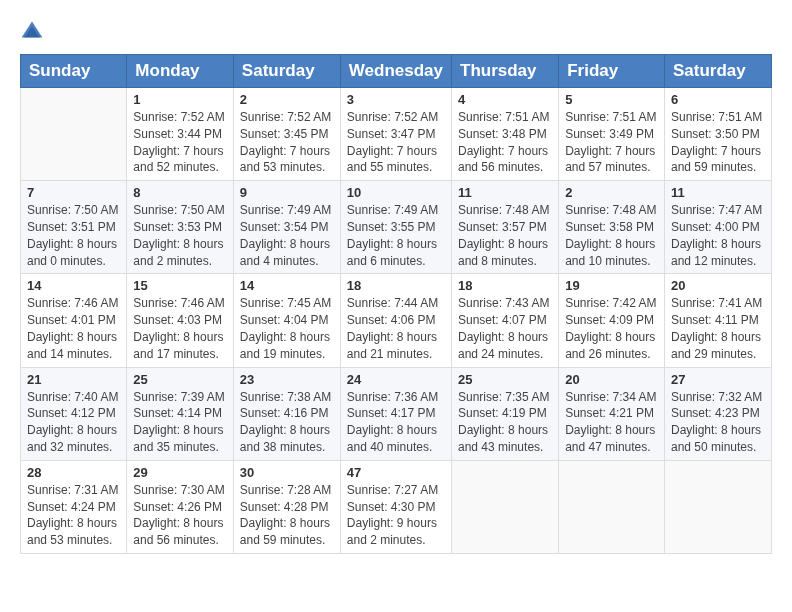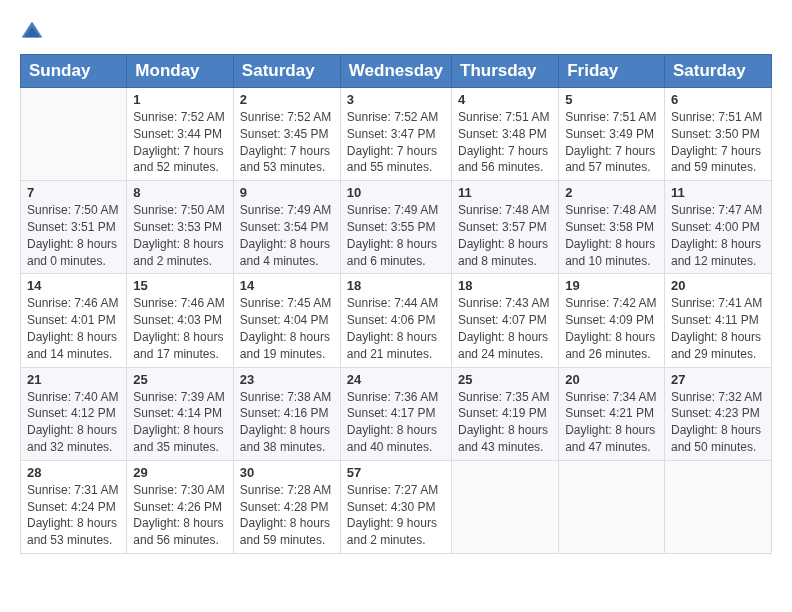--- a/index.html
+++ b/index.html
@@ -243,21 +243,21 @@
         </td>
         <td>
           <div class="day-number">29</div>
           <div class="day-info">Sunrise: 7:30 AM<br>Sunset: 4:26 PM<br>Daylight: 8 hours and 56 minutes.</div>
         </td>
         <td>
           <div class="day-number">30</div>
           <div class="day-info">Sunrise: 7:28 AM<br>Sunset: 4:28 PM<br>Daylight: 8 hours and 59 minutes.</div>
         </td>
         <td>
-          <div class="day-number">57</div>
+          <div class="day-number">47</div>
           <div class="day-info">Sunrise: 7:27 AM<br>Sunset: 4:30 PM<br>Daylight: 9 hours and 2 minutes.</div>
         </td>
         <td class="empty-cell"></td>
         <td class="empty-cell"></td>
         <td class="empty-cell"></td>
       </tr>
     </tbody>
 </table>
 
 </body></html>

